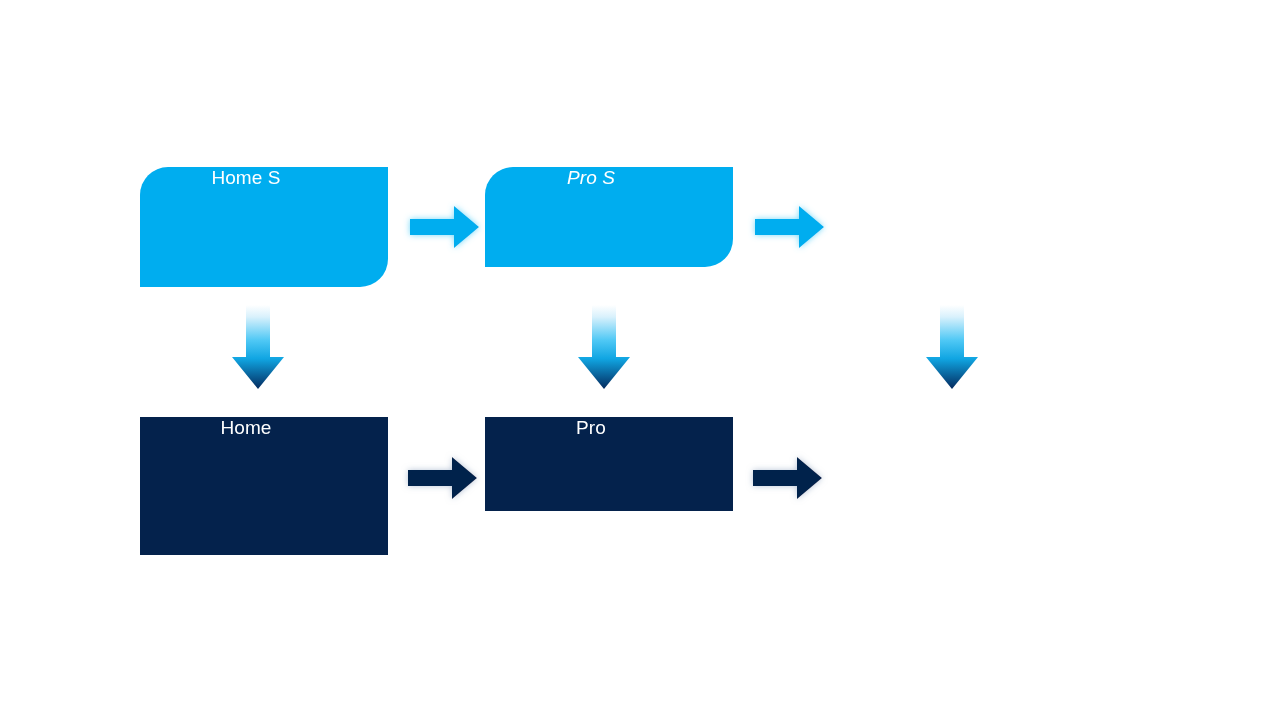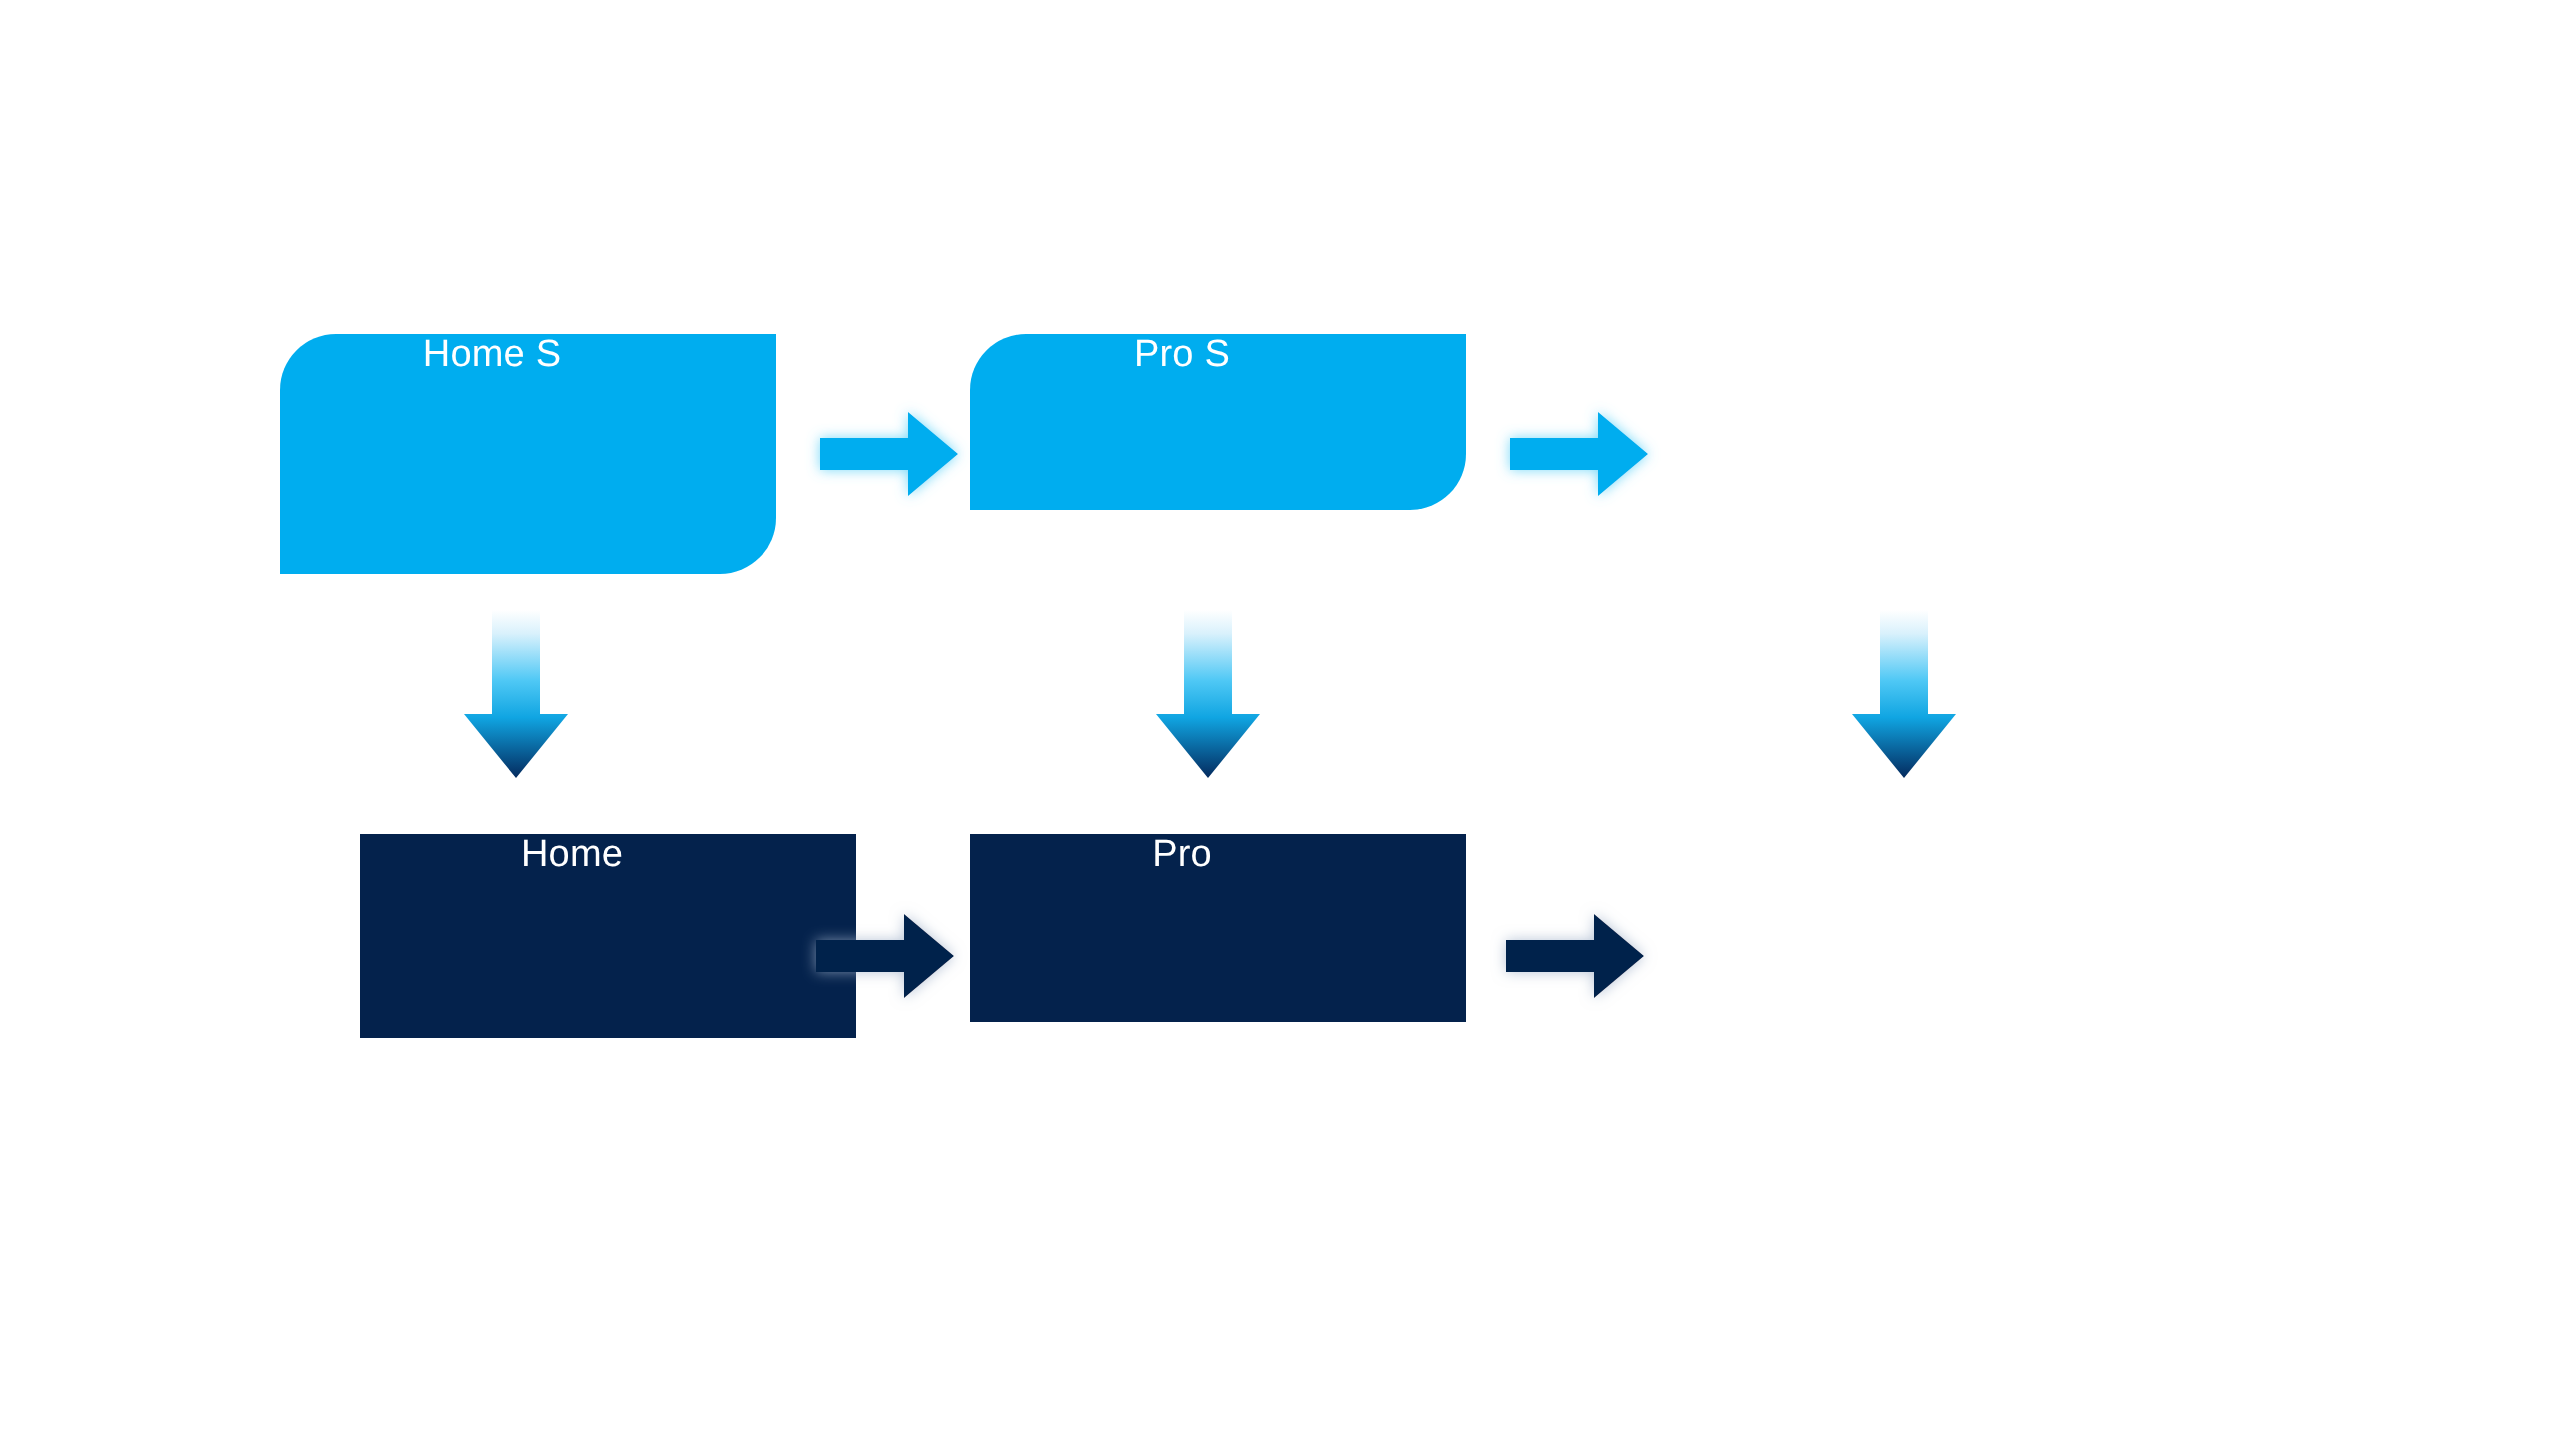--- a/index.html
+++ b/index.html
@@ -64,26 +64,26 @@
 </style>
 </head>
 <body>
 
 <div id="canvas">
 
   <div class="node node-top" style="left:140px; top:167px; width:248px; height:120px;">
     <span class="node-label">Home S</span>
   </div>
 
-  <div class="node node-top" style="left:485px; top:167px; width:248px; height:88px;">
+  <div class="node node-top" style="left:485px; top:167px; width:248px; height:100px;font-style:italic;">
     <span class="node-label">Pro S</span>
   </div>
 
 
-  <div class="node node-bottom" style="left:140px; top:417px; width:248px; height:102px;margin-left:40px;">
+  <div class="node node-bottom" style="left:140px; top:417px; width:248px; height:138px;">
     <span class="node-label">Home</span>
   </div>
 
   <div class="node node-bottom" style="left:485px; top:417px; width:248px; height:94px;">
     <span class="node-label">Pro</span>
   </div>
 
 
   <div class="h-arrow" style="left:406px; top:201px;">
     <svg viewBox="0 0 76 52" xmlns="http://www.w3.org/2000/svg">

